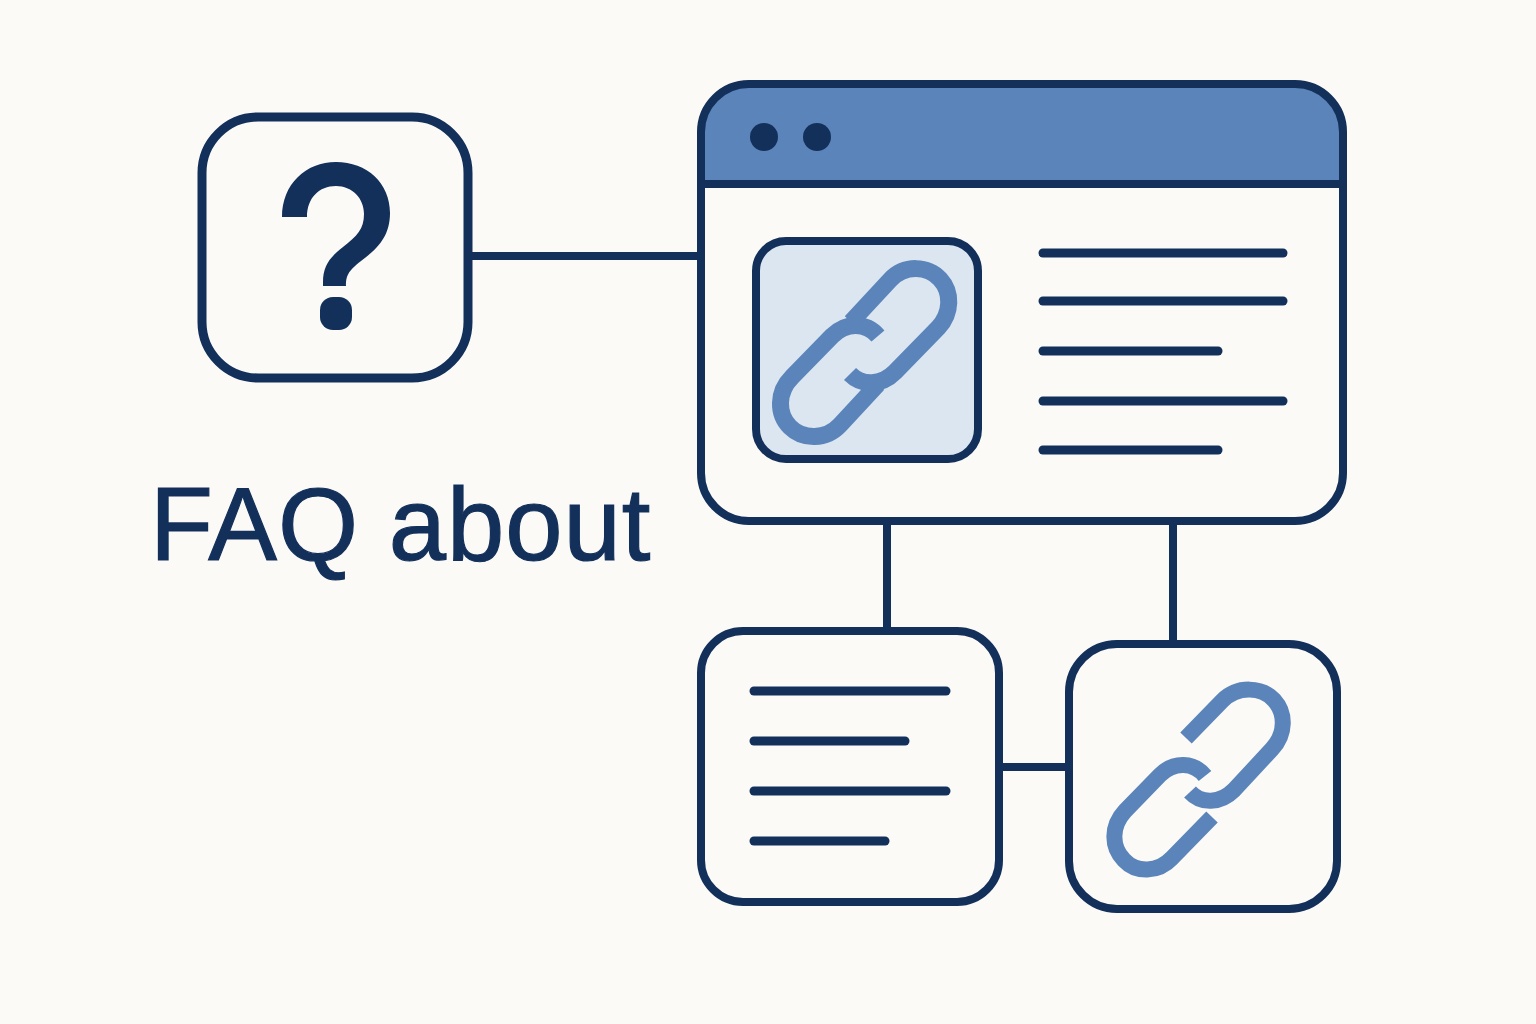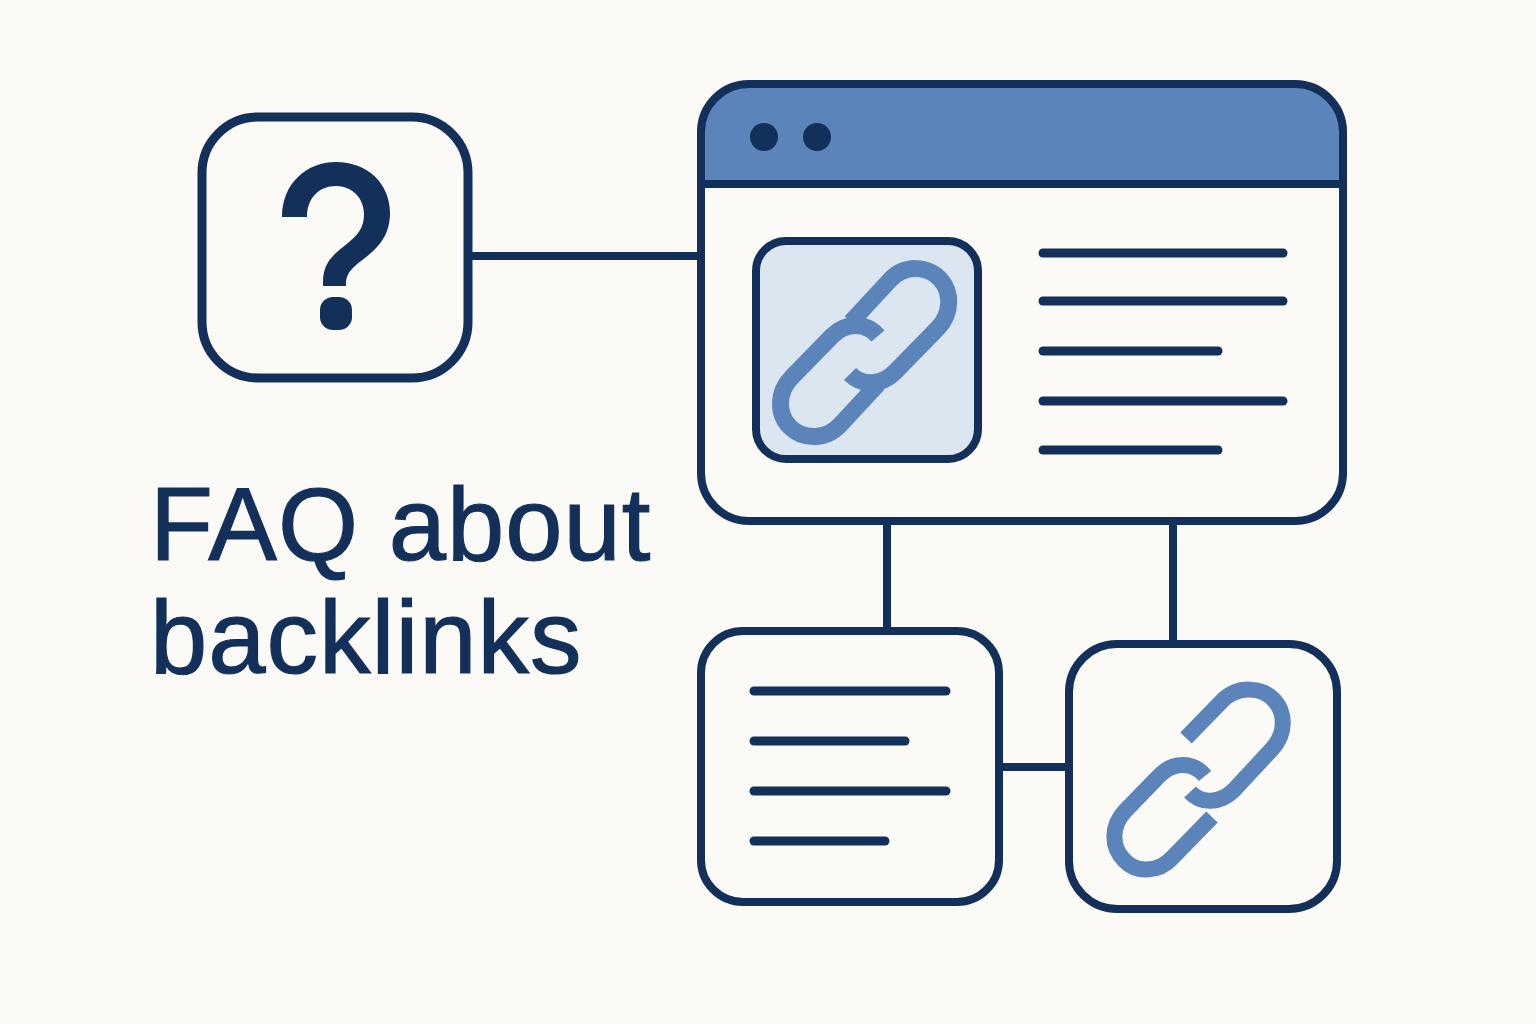--- a/index.html
+++ b/index.html
@@ -117,16 +117,15 @@
       <rect x="1069" y="644" width="268" height="265" rx="48" ry="48" fill="#FBFAF6" stroke="#13305A" stroke-width="8"></rect>
       <g fill="none" stroke="#5B85BA" stroke-width="16" stroke-linecap="butt">
         <path d="M1186 738 L1222 701 C1238 685 1262 687 1274 700 C1286 713 1286 734 1272 749 L1234 790 C1220 804 1201 804 1190 792"></path>
         <path d="M1212 817 L1172 858 C1158 873 1136 873 1124 860 C1111 847 1111 826 1125 811 L1160 775 C1174 761 1194 762 1205 776"></path>
       </g>
     </g>
   </svg>
 
   <h1 class="title">
     <span>FAQ about</span>
-    <span>backlinks</span>
   </h1>
 
 </div>
 
 </body></html>

